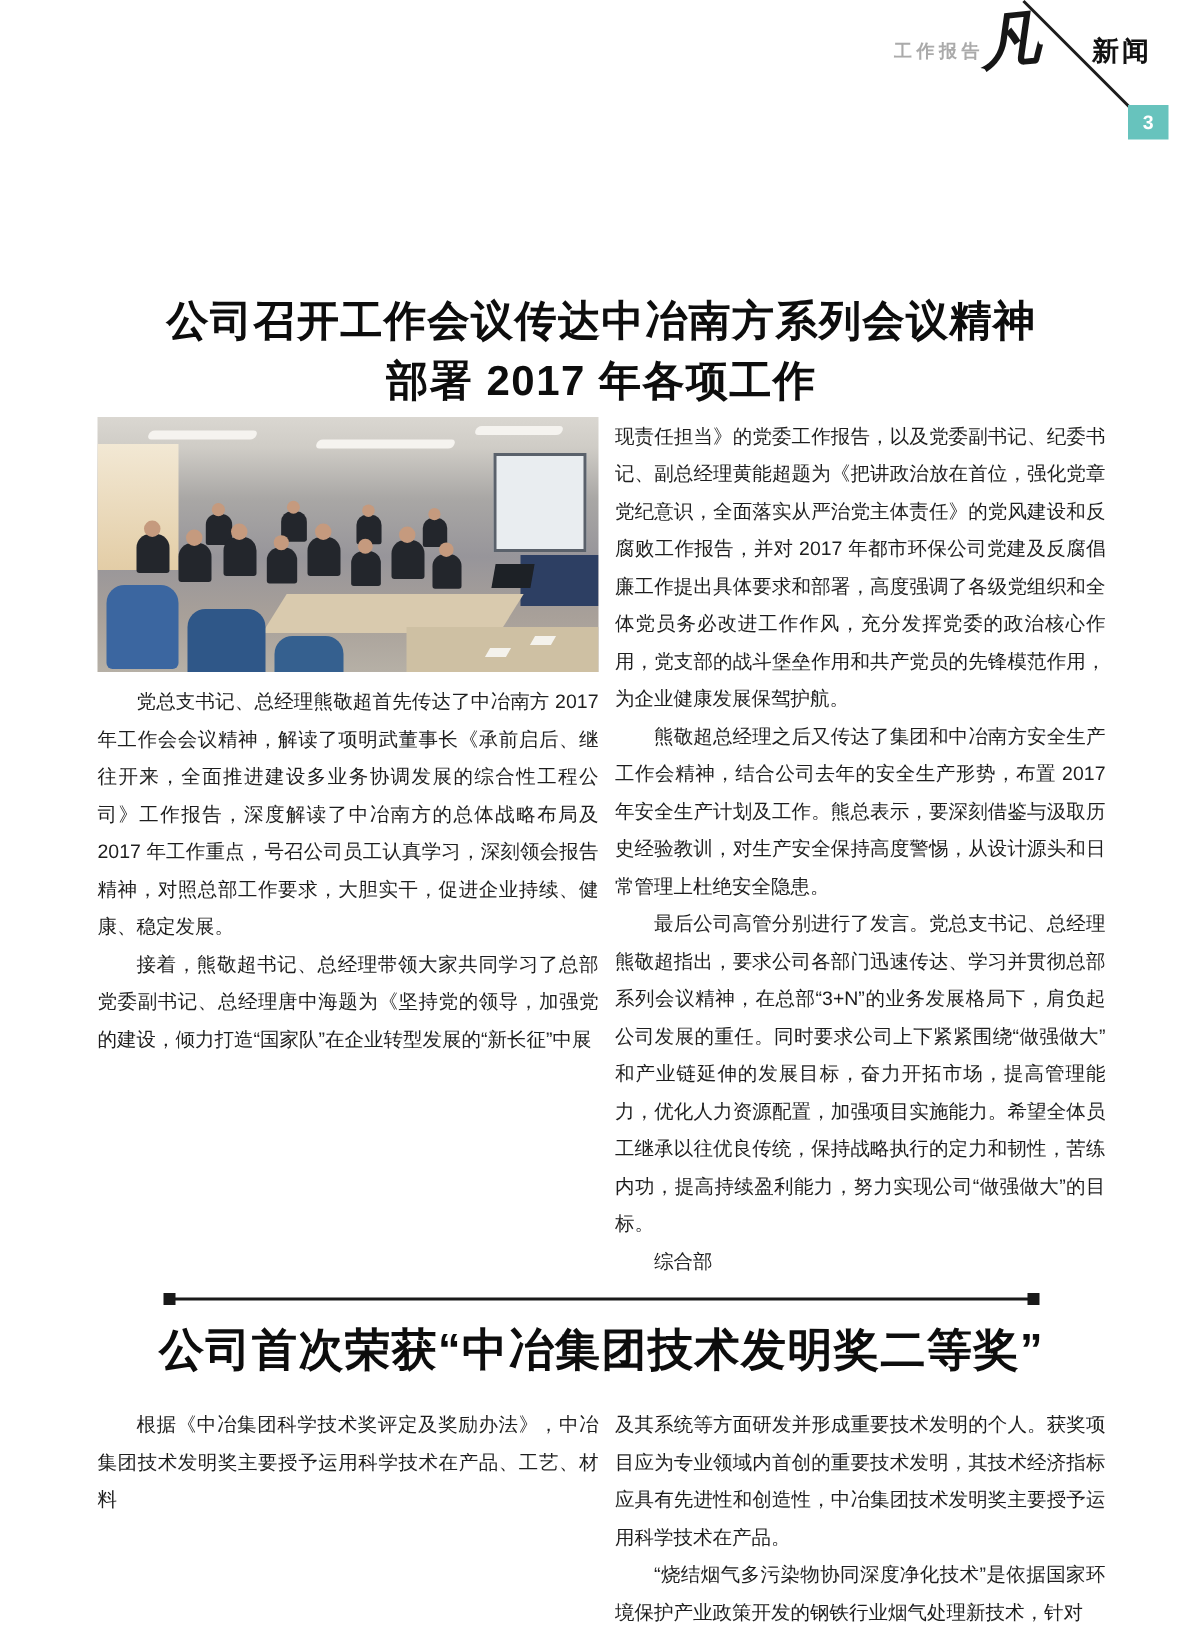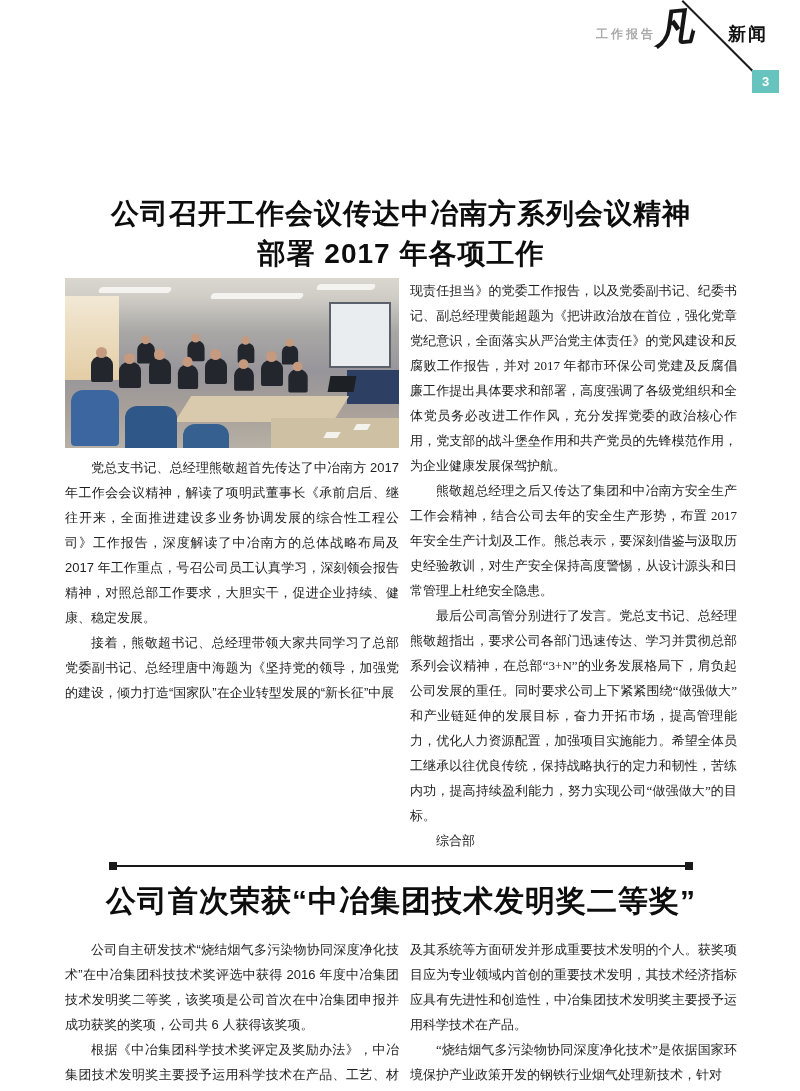--- a/index.html
+++ b/index.html
@@ -32,21 +32,21 @@
     display:flex;align-items:center;justify-content:center;
   }
   
   .content{position:absolute;left:65px;top:166px;width:672px;margin-top:28px;}
   .a1-title{
     margin:0;text-align:center;font-size:28px;line-height:40px;font-weight:800;
     color:#0d0d0d;letter-spacing:1px;
   }
   .cols{display:flex;gap:11px;margin-top:4px;}
   .col-l{width:334px;}
-  .col-r{width:327px;font-family:Liberation Serif, serif;}
+  .col-r{width:327px;}
   .body-text p{
     margin:0;font-size:13px;line-height:25px;text-align:justify;color:#1e1e1e;
     text-indent:2em;
   }
   .body-text p.cont{text-indent:0;}
   .byline{
     margin:0;font-size:13px;line-height:25px;text-align:right;color:#1e1e1e;
     padding-right:8px;
   }
   .photo-wrap{margin-bottom:7px;}
@@ -165,21 +165,20 @@
       <p class="byline">综合部</p>
     </div>
   </div>
 
   <div class="divider"></div>
 
   <h2 class="a2-title">公司首次荣获“中冶集团技术发明奖二等奖”</h2>
 
   <div class="cols cols2 body-text">
     <div class="col-l">
-      <p>公司自主研发技术“烧结烟气多污染物协同深度净化技术”在中冶集团科技技术奖评选中获得 2016 年度中冶集团技术发明奖二等奖，该奖项是公司首次在中冶集团申报并成功获奖的奖项，公司共 6 人获得该奖项。</p>
       <p>根据《中冶集团科学技术奖评定及奖励办法》，中冶集团技术发明奖主要授予运用科学技术在产品、工艺、材料</p>
     </div>
     <div class="col-r">
       <p class="cont">及其系统等方面研发并形成重要技术发明的个人。获奖项目应为专业领域内首创的重要技术发明，其技术经济指标应具有先进性和创造性，中冶集团技术发明奖主要授予运用科学技术在产品。</p>
       <p>“烧结烟气多污染物协同深度净化技术”是依据国家环境保护产业政策开发的钢铁行业烟气处理新技术，针对</p>
     </div>
   </div>
 
 </div>
 

